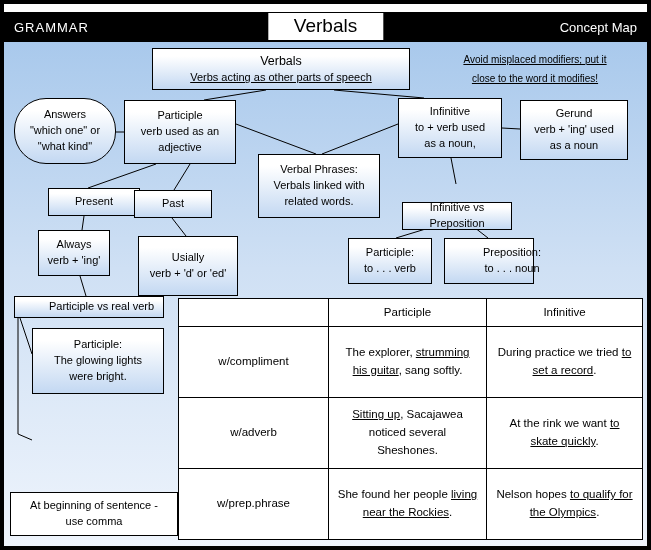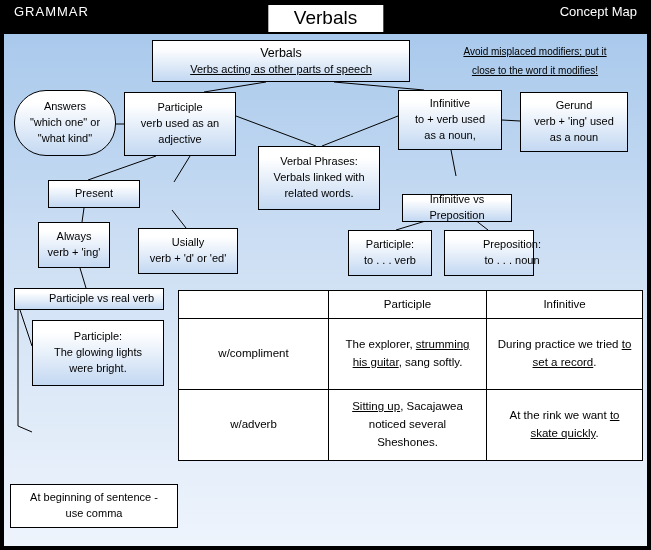--- a/index.html
+++ b/index.html
@@ -1,19 +1,19 @@
 <!DOCTYPE html>
 <html style="--header-bg: #000000; --map-top: #a9c9ec; --map-bottom: #eef4fc; --node-top: #ffffff; --node-bottom: #c3d8f2; --border: #000000;"><head>
 <meta charset="utf-8">
 <style>
   * { margin:0; padding:0; box-sizing:border-box; }
   html,body { width:651px; height:550px; font-family:"Liberation Sans", sans-serif; }
   .page { width:651px; height:550px; border:4px solid var(--border,#000); display:flex; flex-direction:column; background:#fff; }
 
-  .header { height:30px; background:var(--header-bg,#000); color:#fff; display:flex; align-items:flex-start; justify-content:space-between; padding:0 10px; position:relative; flex:0 0 30px; }
+  .header { height:30px; background:var(--header-bg,#000); color:#fff; display:flex; align-items:center; justify-content:space-between; padding:0 10px; position:relative; flex:0 0 30px;margin-top:8px; }
   .header-left { font-size:13px; letter-spacing:1px; }
   .header-right { font-size:13px; }
   .title-box { position:absolute; left:50%; top:1px; transform:translateX(-50%); background:#fff; color:#000; font-size:19px; padding:2px 26px; line-height:1.2; }
 
   .map { position:relative; flex:1; background:linear-gradient(to bottom, var(--map-top,#a9c9ec) 0%, #cfe0f4 45%, var(--map-bottom,#eef4fc) 100%); overflow:hidden; }
   svg.lines { position:absolute; left:0; top:0; z-index:0; }
 
   .node { position:absolute; z-index:1; border:1px solid var(--border,#000); background:linear-gradient(to bottom, var(--node-top,#fff) 18%, var(--node-bottom,#c3d8f2) 100%);
           display:flex; flex-direction:column; align-items:center; justify-content:center;
           text-align:center; font-size:11px; line-height:1.45; white-space:pre-line; padding:2px; color:#000; }
@@ -25,21 +25,21 @@
                     text-align:center; white-space:pre-line; text-decoration:underline; color:#000; }
   .n-answers      { left:10px;  top:56px;  width:102px; height:66px;border-radius:32px; }
   .n-participle   { left:120px; top:58px;  width:112px; height:64px; }
   .n-infinitive   { left:394px; top:56px;  width:104px; height:60px; }
   .n-gerund       { left:516px; top:58px;  width:108px; height:60px; }
   .n-verbal-phrases { left:254px; top:112px; width:122px; height:64px; }
   .n-inf-vs-prep  { left:398px; top:160px; width:110px; height:28px; }
   .n-present      { left:44px;  top:146px; width:92px;  height:28px; }
   .n-past         { left:130px; top:148px; width:78px;  height:28px; }
   .n-always       { left:34px;  top:188px; width:72px;  height:46px; }
-  .n-usially      { left:134px; top:194px; width:100px; height:46px; }
+  .n-usially      { left:134px; top:194px; width:100px; height:60px; }
   .n-participle-to  { left:344px; top:196px; width:84px; height:46px; }
   .n-preposition-to { left:440px; top:196px; width:90px; height:46px;padding-left:48px; }
   .n-part-vs-real { left:10px;  top:254px; width:150px; height:22px;padding-left:27px; }
   .n-part-example { left:28px;  top:286px; width:132px; height:66px; }
   .n-verb-example { left:28px;  top:366px; width:132px; height:66px; }
   .n-comma-note   { left:6px;   top:450px; width:168px; height:44px; background:#fff; }
 
   table.vtable { position:absolute; z-index:1; left:174px; top:256px; width:464px; border-collapse:collapse; background:#fff; table-layout:fixed; }
   .vtable th, .vtable td { border:1px solid var(--border,#000); font-size:11.5px; font-weight:normal; text-align:center; vertical-align:middle; padding:5px 8px; line-height:1.55; color:#000; }
   .vtable thead th { height:28px; padding:2px; }
@@ -99,20 +99,21 @@
 as a noun,</div>
     <div class="node n-gerund">Gerund
 verb + 'ing' used
 as a noun</div>
     <div class="node n-verbal-phrases">Verbal Phrases:
 Verbals linked with
 related words.</div>
     <div class="node n-inf-vs-prep">Infinitive vs
 Preposition</div>
     <div class="node n-present">Present</div>
+    <div class="node n-past">Past</div>
     <div class="node n-always">Always
 verb + 'ing'</div>
     <div class="node n-usially">Usially
 verb + 'd' or 'ed'</div>
     <div class="node n-participle-to">Participle:
 to . . . verb</div>
     <div class="node n-preposition-to">Preposition:
 to . . . noun</div>
     <div class="node n-part-vs-real">Participle vs real verb</div>
     <div class="node n-part-example">Participle:
@@ -138,17 +139,22 @@
         <tr>
           <td>w/compliment</td>
           <td><span>The explorer, </span><span style="text-decoration: underline;">strumming his guitar</span><span>, sang softly.</span></td>
           <td><span>During practice we tried </span><span style="text-decoration: underline;">to set a record</span><span>.</span></td>
         </tr>
         <tr>
           <td>w/adverb</td>
           <td><span style="text-decoration: underline;">Sitting up</span><span>, Sacajawea noticed several Sheshones.</span></td>
           <td><span>At the rink we want </span><span style="text-decoration: underline;">to skate quickly</span><span>.</span></td>
         </tr>
+        <tr>
+          <td>w/prep.phrase</td>
+          <td><span>She found her people </span><span style="text-decoration: underline;">living near the Rockies</span><span>.</span></td>
+          <td><span>Nelson hopes </span><span style="text-decoration: underline;">to qualify for the Olympics</span><span>.</span></td>
+        </tr>
       </tbody>
     </table>
 
   </div>
 </div>
 
 </body></html>

